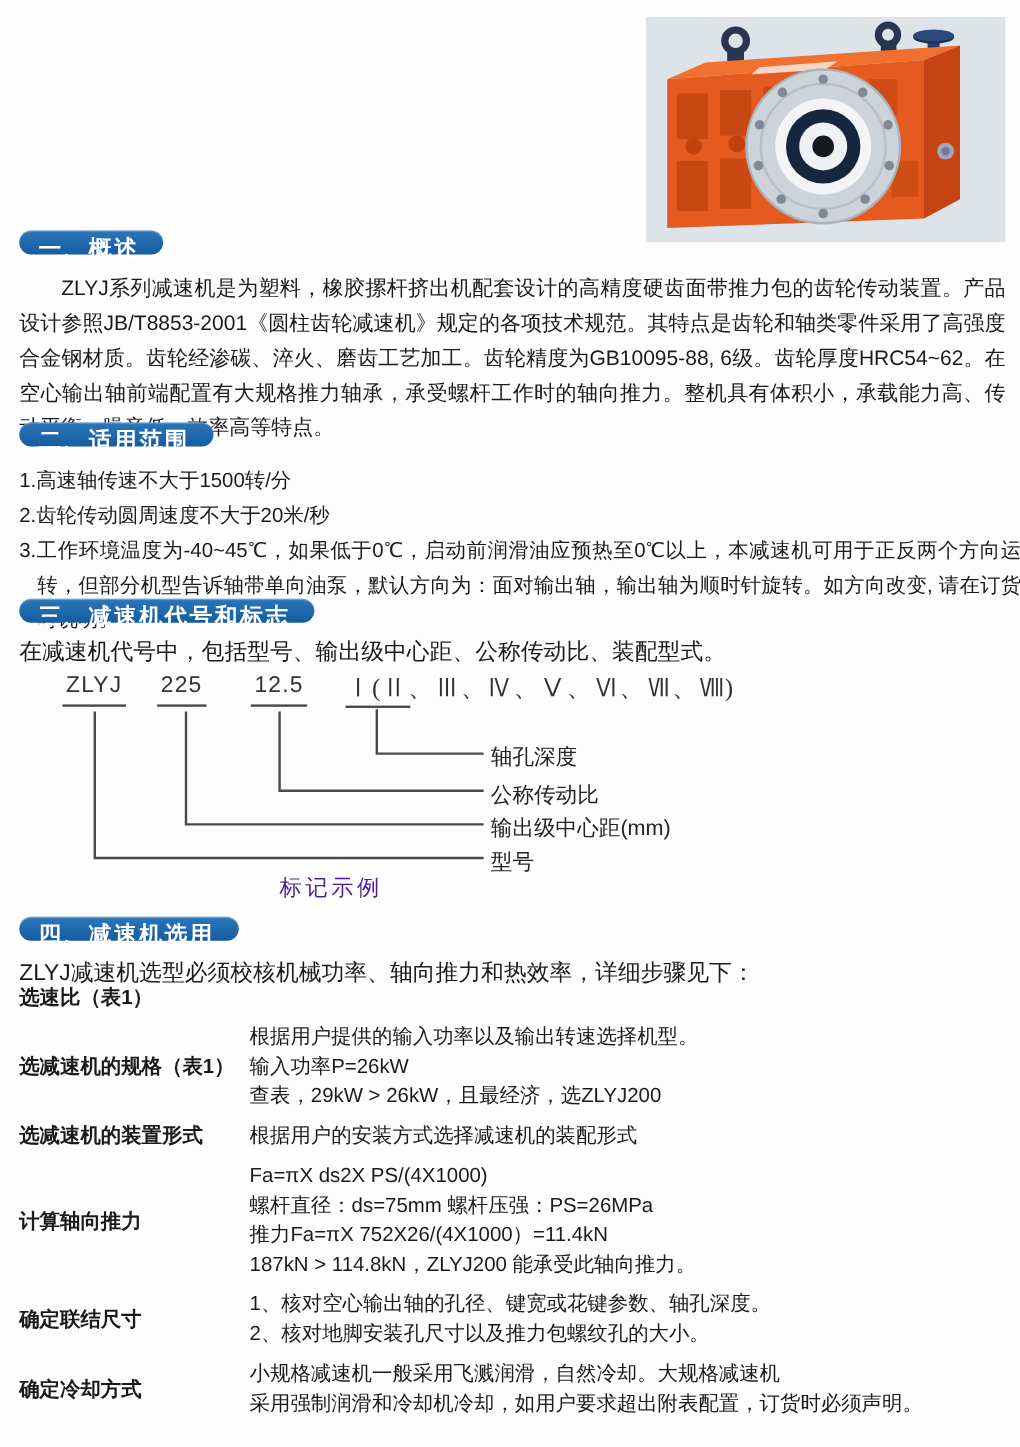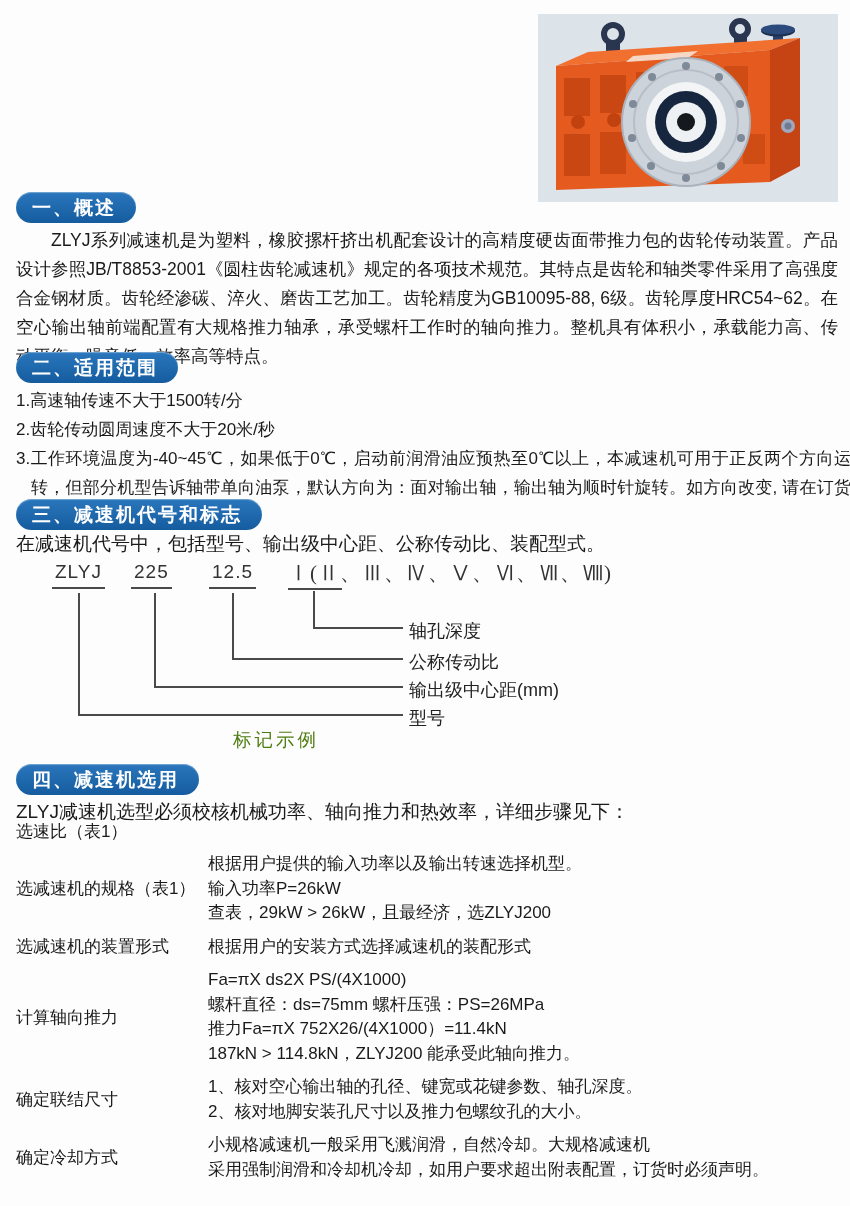--- a/index.html
+++ b/index.html
@@ -4,21 +4,21 @@
 <style>
   html,body{margin:0;padding:0;}
   body{
     width:850px;height:1206px;position:relative;background:#fdfdfd;
     font-family:"Liberation Sans",sans-serif;color:#1a1a1a;
     overflow:hidden;
   }
   .abs{position:absolute;}
   
   .pill{
-    position:absolute;height:31px;line-height:31px;padding:0 20px 0 16px;
+    position:absolute;height:20px;line-height:31px;padding:0 20px 0 16px;
     background:linear-gradient(180deg,#2a76bc 0%,#155c9f 100%);
     border-radius:16px;color:#ffffff;font-weight:bold;font-size:19px;
     letter-spacing:2px;box-shadow:inset 0 1px 1px rgba(255,255,255,.35);
     white-space:nowrap;
   }
   .bodytext{font-size:17.5px;line-height:29px;font-weight:500;}
   .para{width:822px;text-indent:2em;text-align:justify;}
   .scope-item{font-size:17px;line-height:29px;font-weight:500;
     padding-left:15px;text-indent:-15px;width:820px;text-align:justify;}
   .intro{font-size:19px;line-height:24px;font-weight:500;}
@@ -26,26 +26,26 @@
   .code-part{
     position:absolute;font-size:19px;font-weight:500;letter-spacing:1px;
     border-bottom:2px solid #4a4a4a;padding:0 3px 4px 3px;color:#333;
   }
   .code-roman{
     position:absolute;font-family:"Liberation Serif",serif;font-size:21px;
     color:#333;letter-spacing:1px;white-space:nowrap;
   }
   .roman-underline{position:absolute;border-top:2px solid #4a4a4a;}
   .diag-label{position:absolute;font-size:18px;font-weight:500;color:#222;white-space:nowrap;}
-  .diag-caption{position:absolute;font-size:18.5px;font-weight:500;color:#4d7c0f;letter-spacing:3px;}
+  .diag-caption{position:absolute;font-size:18.5px;font-weight:500;color:#4c1d95;letter-spacing:3px;}
   
   .sel-table{position:absolute;left:16px;top:820px;width:824px;
     display:flex;flex-direction:column;row-gap:9px;}
   .sel-row{display:grid;grid-template-columns:192px 1fr;column-gap:0;}
-  .sel-label{font-size:17px;font-weight:400;display:flex;align-items:center;}
+  .sel-label{font-size:17px;font-weight:700;display:flex;align-items:center;}
   .sel-lines{display:flex;flex-direction:column;}
   .sel-line{font-size:17px;line-height:24.5px;font-weight:500;white-space:nowrap;}
 </style>
 </head>
 <body>
 
 <svg class="abs" style="left:538px;top:14px;" width="300" height="188" viewBox="0 0 300 188" aria-label="product photo">
   <rect x="0" y="0" width="300" height="188" fill="#dce4ea"></rect>
 
   <g>

